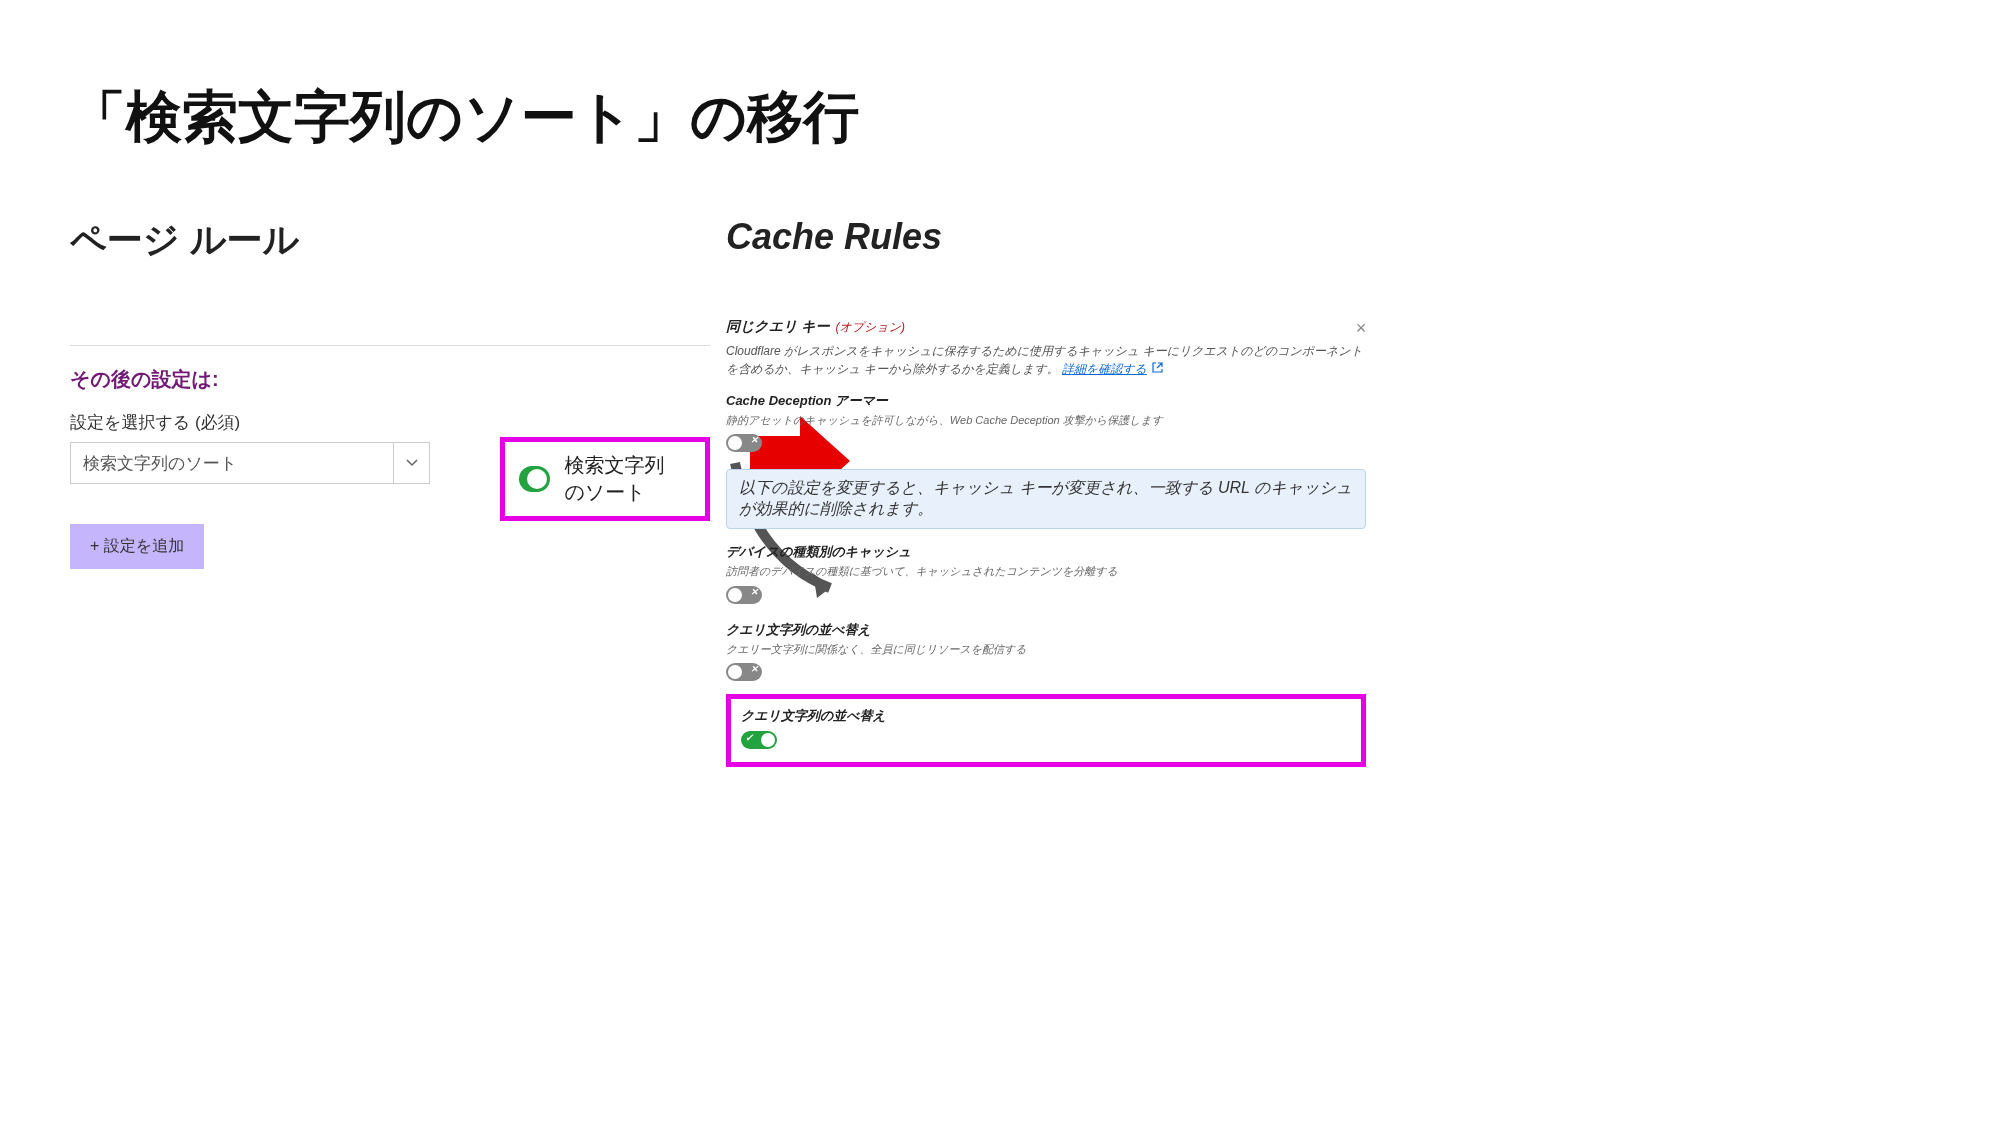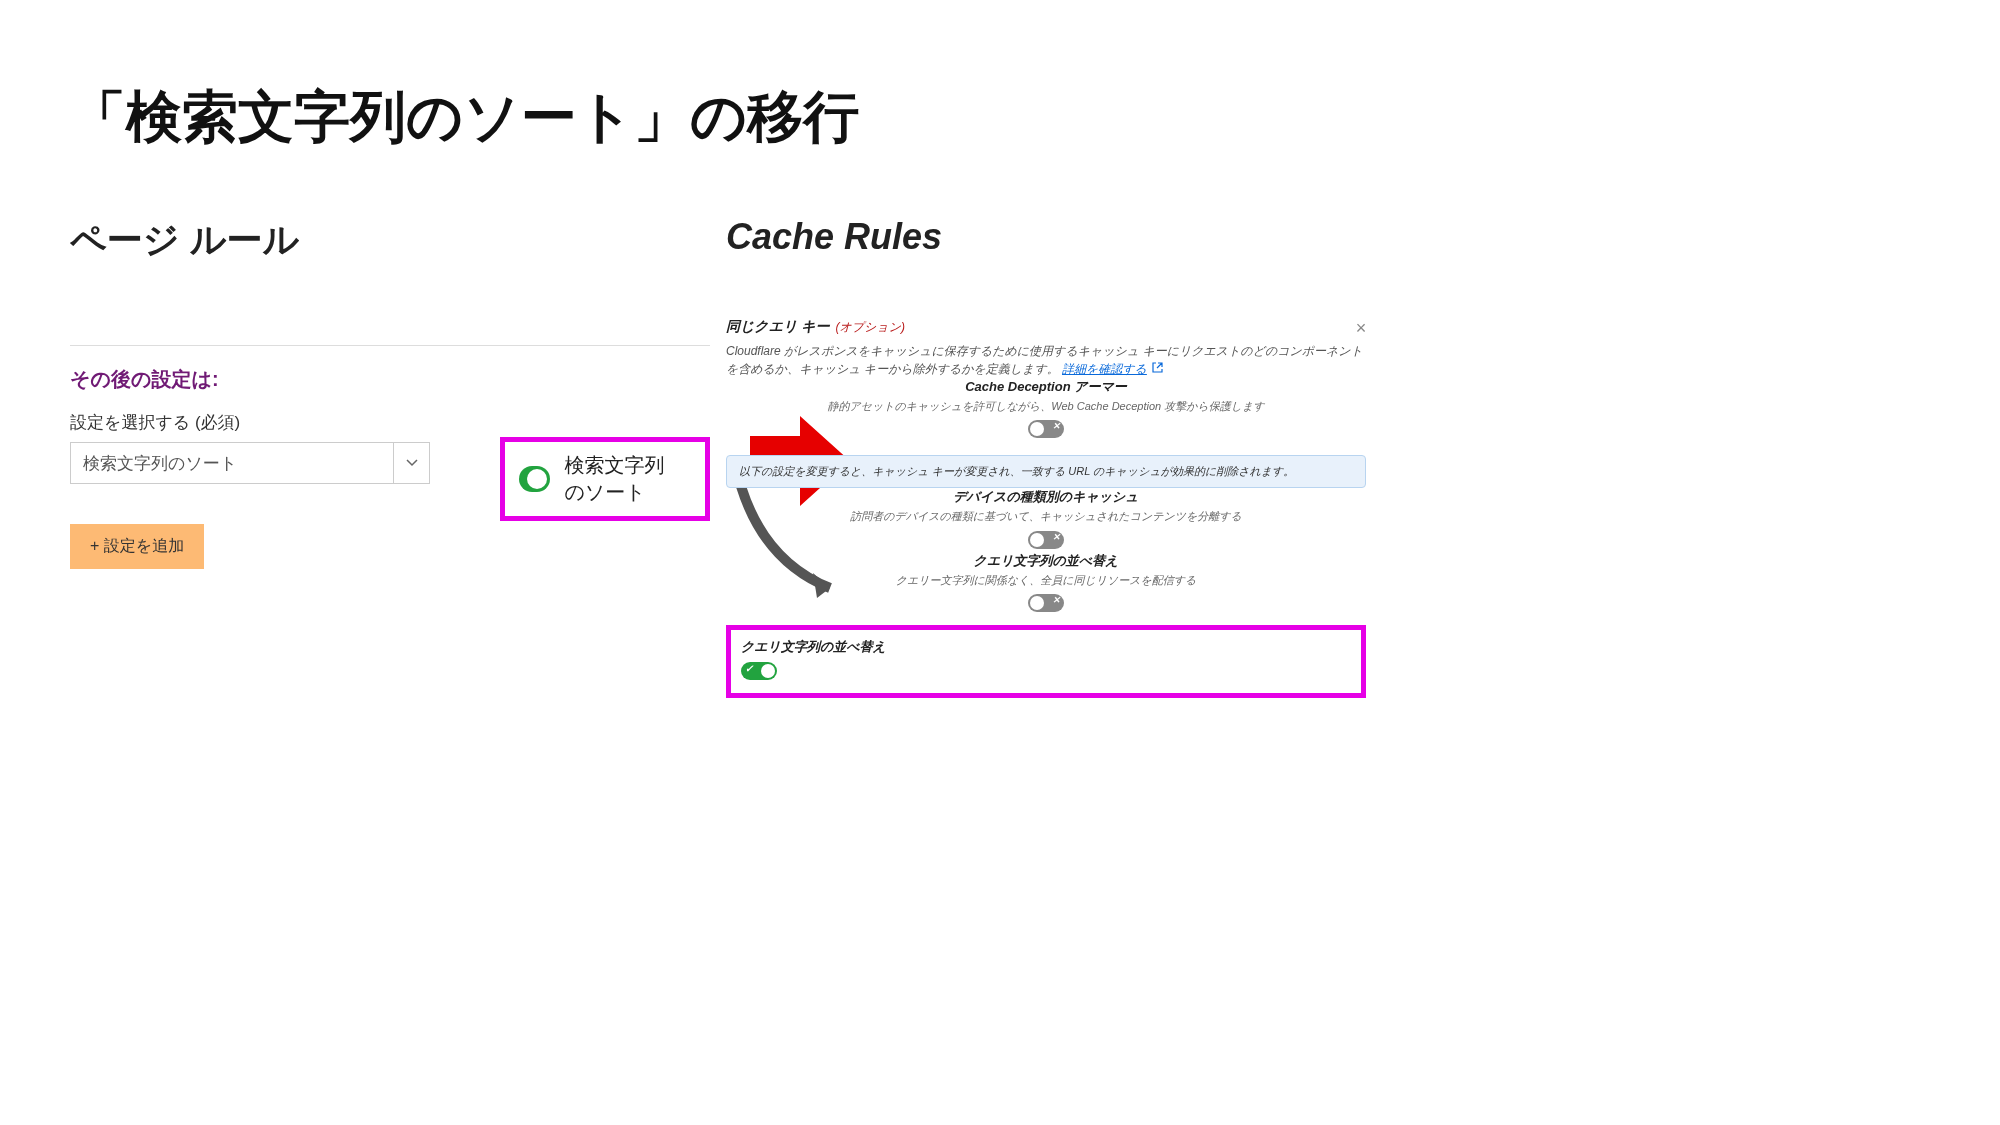--- a/index.html
+++ b/index.html
@@ -80,21 +80,21 @@
     width: 36px;
     height: 100%;
     border-left: 1px solid #ccc;
     display: flex;
     align-items: center;
     justify-content: center;
     color: #666;
   }
   .add-setting-btn {
     margin-top: 40px;
-    background: #fdba74;
+    background: #c4b5fd;
     border: none;
     padding: 12px 20px;
     font-size: 16px;
     color: #333;
     cursor: pointer;
   }
 
   
   .highlight-box-left {
     position: absolute;
@@ -232,39 +232,39 @@
   .cache-link {
     color: #0969da;
     text-decoration: underline;
   }
   .ext-icon {
     display: inline-block;
     margin-left: 2px;
     color: #0969da;
   }
   .setting-block {
-    text-align: center;
+    margin-top: 14px;
   }
   .setting-title {
     font-weight: 700;
     font-size: 13px;
     color: #222;
   }
   .setting-desc {
     font-size: 11px;
     color: #666;
     margin-top: 3px;
     line-height: 1.4;
   }
   .info-banner {
     background: #e8f1fb;
     border: 1px solid #b8d4f0;
     border-radius: 4px;
     padding: 8px 12px;
-    font-size: 11px;
+    font-size: 16px;
     color: #333;
     margin-top: 14px;
   }
   .highlight-box-right {
     border: 5px solid #e600e6;
     padding: 8px 22px 10px 10px;
     margin-top: 10px;
   }
 </style>
 </head>

